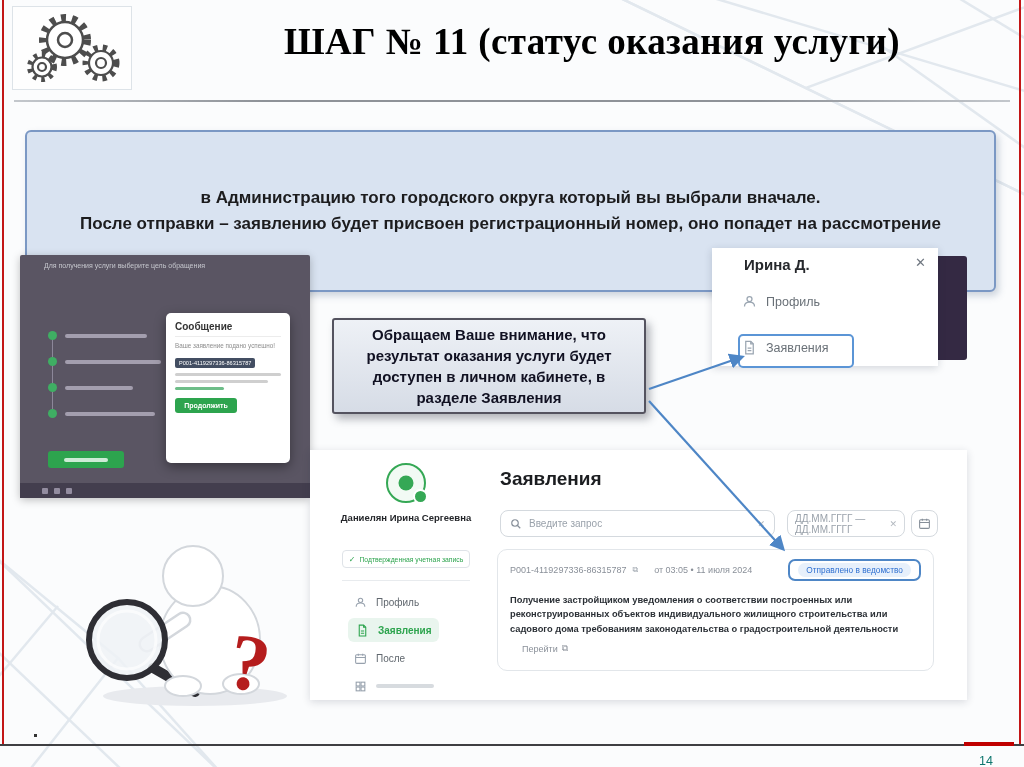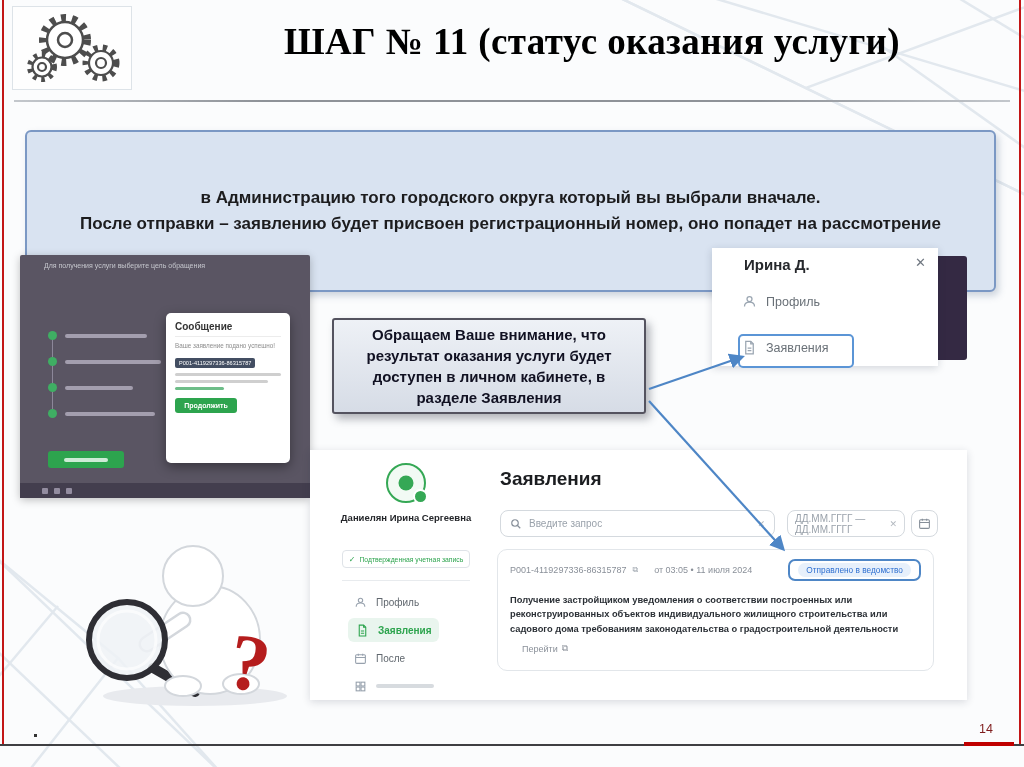--- a/index.html
+++ b/index.html
@@ -89,21 +89,21 @@
   .badge-wrap{margin-left:auto;border:2px solid #4e86c6;border-radius:7px;padding:2px 8px;display:inline-flex;}
   .badge{background:#e7f0fb;color:#2e6fd0;font-size:8.3px;padding:2px 8px;border-radius:9px;white-space:nowrap;}
   .card-desc{margin-top:12px;font-size:9.3px;font-weight:700;color:#2b3036;line-height:1.55;}
   .card-link{margin-top:7px;display:flex;align-items:center;gap:4px;font-size:9px;color:#8a9099;margin-left:12px;}
 
   .figure{position:absolute;left:45px;top:528px;width:290px;height:185px;}
   .arrows{position:absolute;left:0;top:0;pointer-events:none;}
 
   .bottom-line{position:absolute;left:0;top:744px;width:1024px;height:2px;background:#3f3f42;}
   .page-red{position:absolute;left:964px;top:742px;width:50px;height:4px;background:#c00000;}
-  .page-num{position:absolute;left:979px;top:722px;font-size:12.5px;color:#7f1d1d;}
+  .page-num{position:absolute;left:979px;top:754px;font-size:12.5px;color:#0f766e;}
   .footer-dot{position:absolute;left:34px;top:734px;width:3px;height:3px;background:#333;}
 </style>
 </head>
 <body>
 
 <div class="slide">
 
   <svg class="pattern" width="1024" height="767">
     <g stroke="#e2e8ee" stroke-width="2.5" fill="none">
       <path d="M612 -6 L1028 196"></path>

